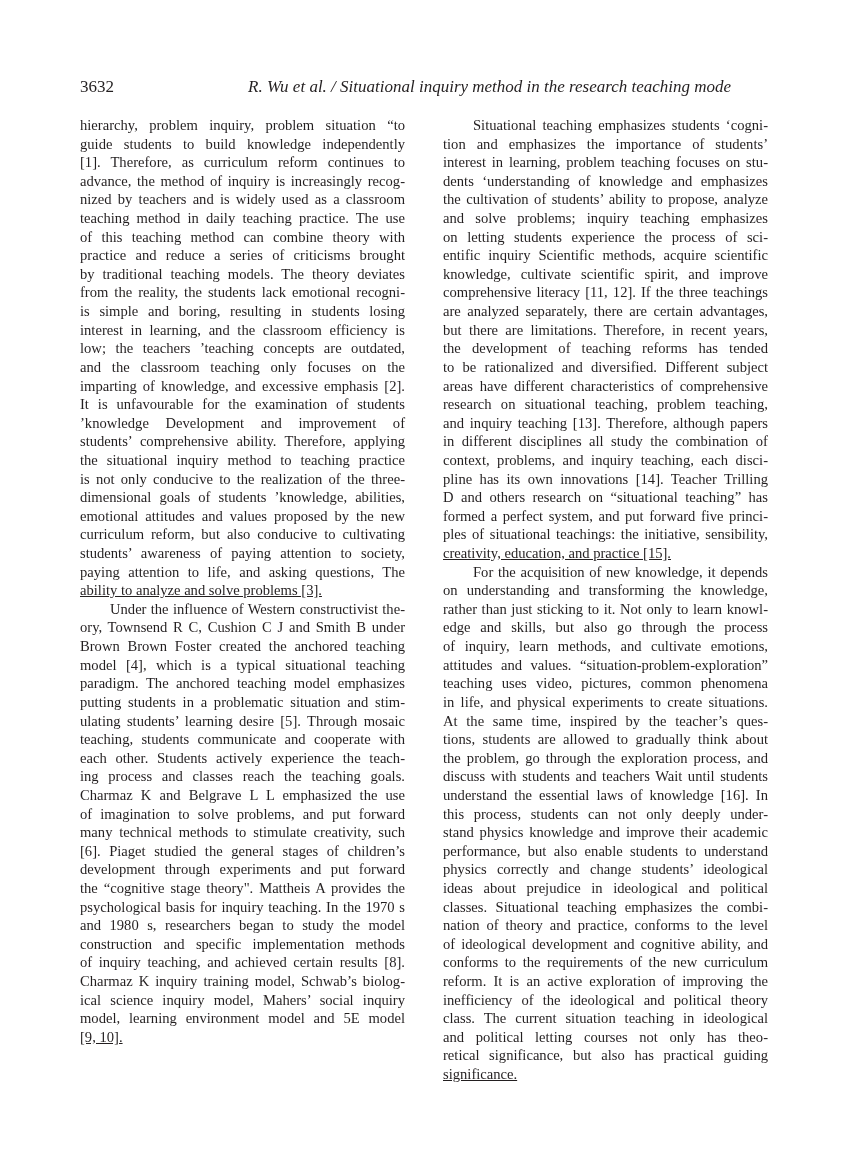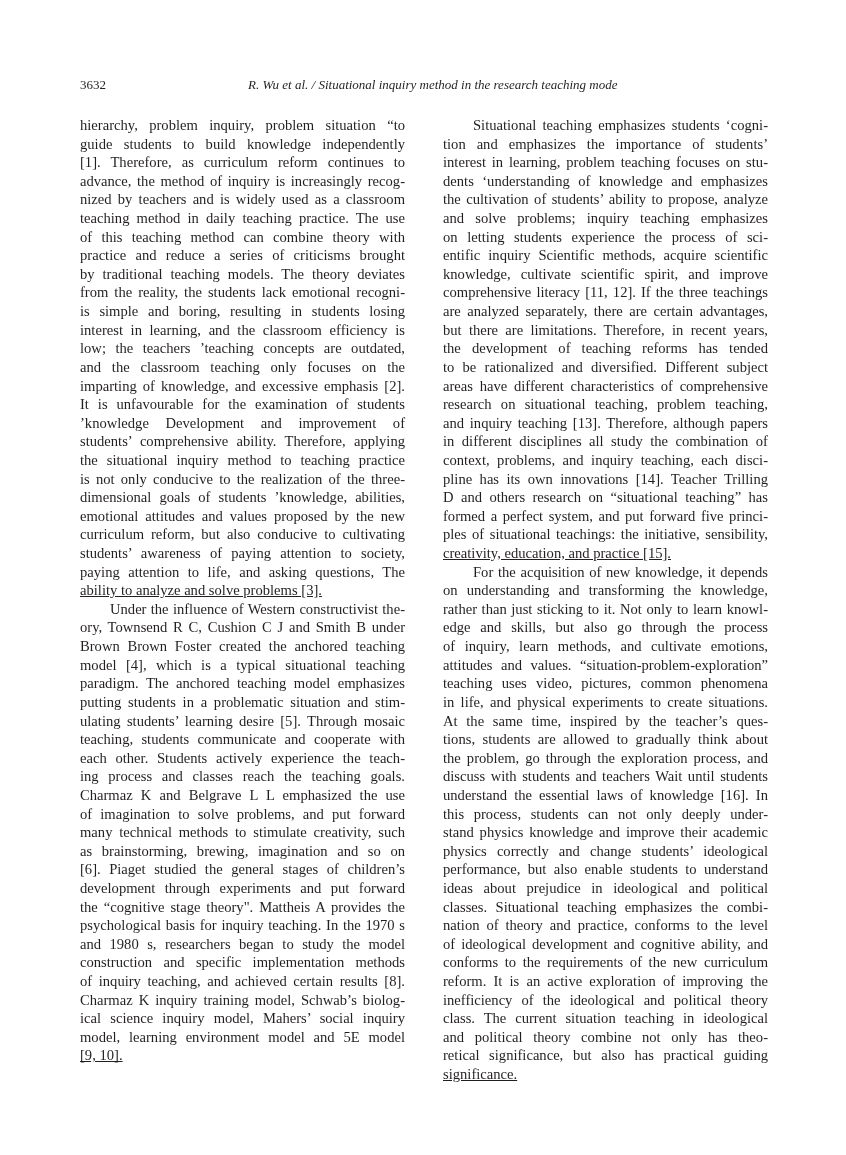--- a/index.html
+++ b/index.html
@@ -1,19 +1,19 @@
 <!DOCTYPE html>
 <html><head>
 <meta charset="utf-8">
 <style>
   html, body { margin: 0; padding: 0; background: #ffffff; }
   body { width: 846px; height: 1155px; position: relative; overflow: hidden;
          font-family: "Liberation Serif", "DejaVu Serif", serif; color: #231f20; }
   .running-head { position: absolute; top: 77px; left: 80px; width: 688px; height: 18px;
-                  font-size: 13px; }
+                  font-size: 17px; }
   .page-number { position: absolute; left: 0; top: 0; }
   .running-title { position: absolute; left: 168px; top: 0; font-style: italic; }
   .column { position: absolute; top: 116px; width: 325px; }
   .col-left { left: 80px; }
   .col-right { left: 443px; }
   .line { display: block; font-size: 14.6px; line-height: 18.62px; height: 18.62px;
           text-align: justify; text-align-last: justify; white-space: nowrap; overflow: visible; }
   .line.last { text-align-last: left; }
   .line.indent { text-indent: 15px; }
   .line-inner { display: inline-block; width: 100%; white-space: normal; text-align: justify; text-align-last: justify; }
@@ -63,21 +63,20 @@
       <div class="line"><span class="line-inner">model [4], which is a typical situational teaching</span></div>
       <div class="line"><span class="line-inner">paradigm. The anchored teaching model emphasizes</span></div>
       <div class="line"><span class="line-inner">putting students in a problematic situation and stim-</span></div>
       <div class="line"><span class="line-inner">ulating students’ learning desire [5]. Through mosaic</span></div>
       <div class="line"><span class="line-inner">teaching, students communicate and cooperate with</span></div>
       <div class="line"><span class="line-inner">each other. Students actively experience the teach-</span></div>
       <div class="line"><span class="line-inner">ing process and classes reach the teaching goals.</span></div>
       <div class="line"><span class="line-inner">Charmaz K and Belgrave L L emphasized the use</span></div>
       <div class="line"><span class="line-inner">of imagination to solve problems, and put forward</span></div>
       <div class="line"><span class="line-inner">many technical methods to stimulate creativity, such</span></div>
-      <div class="line"><span class="line-inner">as brainstorming, brewing, imagination and so on</span></div>
       <div class="line"><span class="line-inner">[6]. Piaget studied the general stages of children’s</span></div>
       <div class="line"><span class="line-inner">development through experiments and put forward</span></div>
       <div class="line"><span class="line-inner">the “cognitive stage theory". Mattheis A provides the</span></div>
       <div class="line"><span class="line-inner">psychological basis for inquiry teaching. In the 1970 s</span></div>
       <div class="line"><span class="line-inner">and 1980 s, researchers began to study the model</span></div>
       <div class="line"><span class="line-inner">construction and specific implementation methods</span></div>
       <div class="line"><span class="line-inner">of inquiry teaching, and achieved certain results [8].</span></div>
       <div class="line"><span class="line-inner">Charmaz K inquiry training model, Schwab’s biolog-</span></div>
       <div class="line"><span class="line-inner">ical science inquiry model, Mahers’ social inquiry</span></div>
       <div class="line"><span class="line-inner">model, learning environment model and 5E model</span></div>
@@ -120,27 +119,27 @@
       <div class="line"><span class="line-inner">attitudes and values. “situation-problem-exploration”</span></div>
       <div class="line"><span class="line-inner">teaching uses video, pictures, common phenomena</span></div>
       <div class="line"><span class="line-inner">in life, and physical experiments to create situations.</span></div>
       <div class="line"><span class="line-inner">At the same time, inspired by the teacher’s ques-</span></div>
       <div class="line"><span class="line-inner">tions, students are allowed to gradually think about</span></div>
       <div class="line"><span class="line-inner">the problem, go through the exploration process, and</span></div>
       <div class="line"><span class="line-inner">discuss with students and teachers Wait until students</span></div>
       <div class="line"><span class="line-inner">understand the essential laws of knowledge [16]. In</span></div>
       <div class="line"><span class="line-inner">this process, students can not only deeply under-</span></div>
       <div class="line"><span class="line-inner">stand physics knowledge and improve their academic</span></div>
+      <div class="line"><span class="line-inner">performance, but also enable students to understand</span></div>
       <div class="line"><span class="line-inner">physics correctly and change students’ ideological</span></div>
-      <div class="line"><span class="line-inner">performance, but also enable students to understand</span></div>
       <div class="line"><span class="line-inner">ideas about prejudice in ideological and political</span></div>
       <div class="line"><span class="line-inner">classes. Situational teaching emphasizes the combi-</span></div>
       <div class="line"><span class="line-inner">nation of theory and practice, conforms to the level</span></div>
       <div class="line"><span class="line-inner">of ideological development and cognitive ability, and</span></div>
       <div class="line"><span class="line-inner">conforms to the requirements of the new curriculum</span></div>
       <div class="line"><span class="line-inner">reform. It is an active exploration of improving the</span></div>
       <div class="line"><span class="line-inner">inefficiency of the ideological and political theory</span></div>
       <div class="line"><span class="line-inner">class. The current situation teaching in ideological</span></div>
-      <div class="line"><span class="line-inner">and political theory combine not only has theo-</span></div>
+      <div class="line"><span class="line-inner">and political letting courses not only has theo-</span></div>
       <div class="line"><span class="line-inner">retical significance, but also has practical guiding</span></div>
       <div class="line last"><span class="line-inner">significance.</span></div>
     </div>
   </div>
 
 </body></html>

